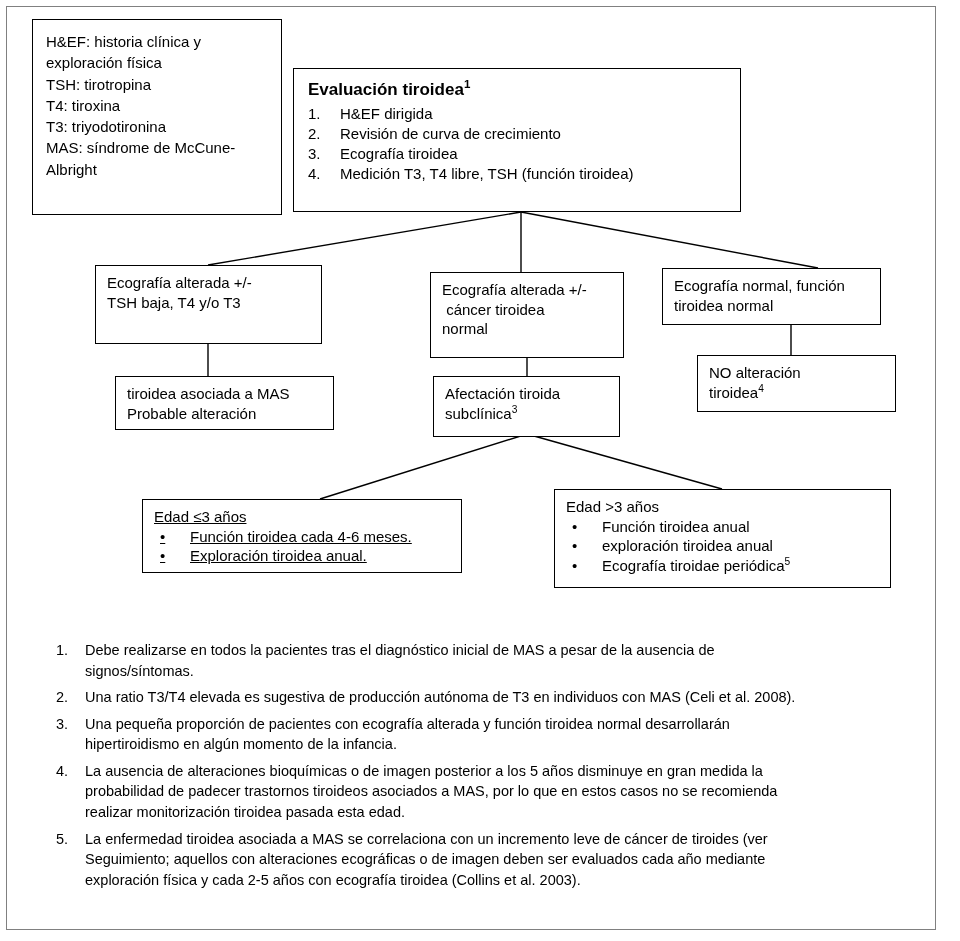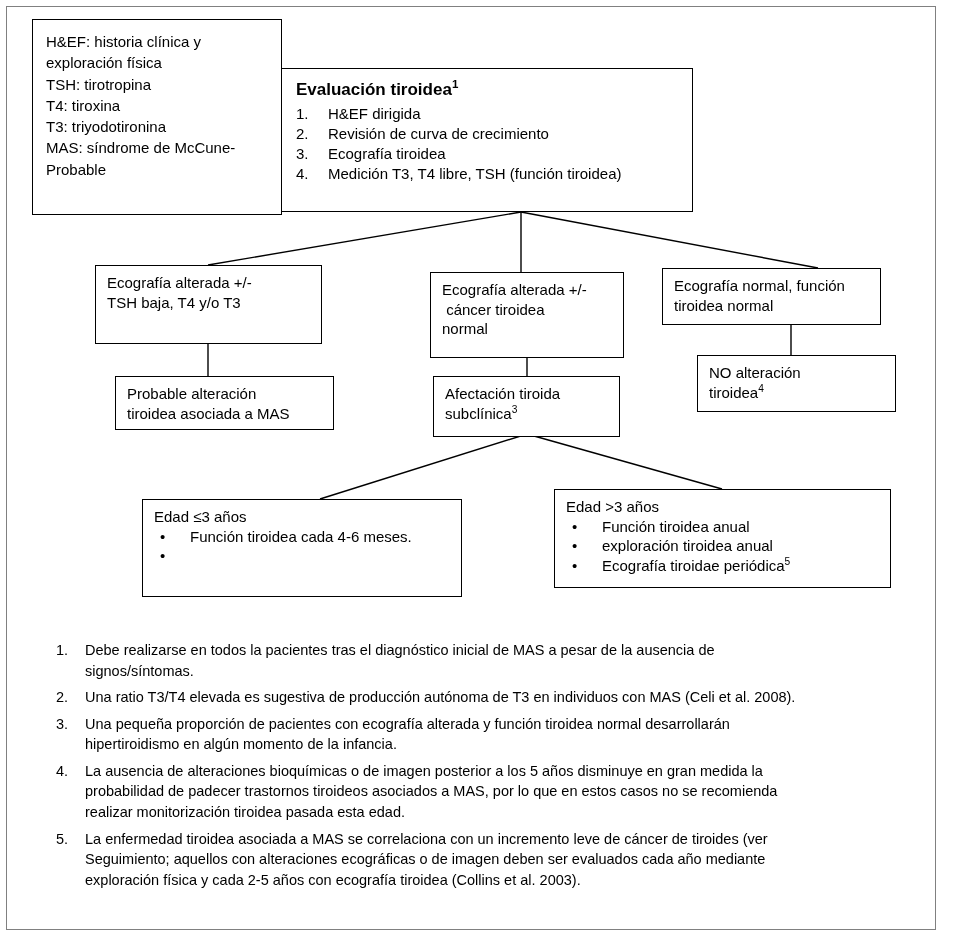--- a/index.html
+++ b/index.html
@@ -63,21 +63,21 @@
 
   
   #legend-box {
     left: 32px; top: 19px; width: 250px; height: 196px;
     padding: 11px 8px 0 13px;
     line-height: 1.42;
   }
 
   
   #eval-box {
-    left: 281px; top: 68px; width: 412px; height: 144px;
+    left: 293px; top: 68px; width: 448px; height: 144px;
     padding: 10px 8px 8px 14px;
   }
   #eval-box .title {
     font-weight: bold;
     font-size: 17px;
     display: block;
     margin-bottom: 3px;
   }
   .olist { list-style: none; margin: 0; padding: 0; }
   .olist li {
@@ -93,21 +93,21 @@
   #branch-mid    { left: 430px; top: 272px; width: 194px; height: 86px; }
   #branch-right  { left: 662px; top: 268px; width: 219px; height: 57px; }
 
   
   #probable-box  { left: 115px; top: 376px; width: 219px; height: 54px; }
   #subclinic-box { left: 433px; top: 376px; width: 187px; height: 61px; }
   #noalt-box     { left: 697px; top: 355px; width: 199px; height: 57px; }
 
   
   #edad-le3 {
-    left: 142px; top: 499px; width: 320px; height: 98px;
+    left: 142px; top: 499px; width: 320px; height: 74px; text-decoration: underline;
   }
   #edad-gt3 {
     left: 554px; top: 489px; width: 337px; height: 99px;
   }
   .blist { list-style: none; margin: 0; padding: 0; }
   .blist li {
     display: flex;
     align-items: flex-start;
     line-height: 1.33;
   }
@@ -158,21 +158,21 @@
     </g>
   </svg>
 
   <div class="node" id="legend-box">
     <span class="line">H&amp;EF: historia clínica y</span>
     <span class="line">exploración física</span>
     <span class="line">TSH: tirotropina</span>
     <span class="line">T4: tiroxina</span>
     <span class="line">T3: triyodotironina</span>
     <span class="line">MAS: síndrome de McCune-</span>
-    <span class="line">Probable</span>
+    <span class="line">Albright</span>
   </div>
 
   <div class="node" id="eval-box">
     <span class="title"><span>Evaluación tiroidea</span><sup>1</sup></span>
     <ul class="olist">
       <li>
         <span class="num">1.</span>
         <span class="txt">H&amp;EF dirigida</span>
       </li>
       <li>
@@ -200,22 +200,22 @@
     <span class="line"> cáncer tiroidea</span>
     <span class="line">normal</span>
   </div>
 
   <div class="node" id="branch-right">
     <span class="line">Ecografía normal, función</span>
     <span class="line">tiroidea normal</span>
   </div>
 
   <div class="node" id="probable-box">
+    <span class="line">tiroidea asociada a MAS</span>
     <span class="line">Probable alteración</span>
-    <span class="line">tiroidea asociada a MAS</span>
   </div>
 
   <div class="node" id="subclinic-box">
     <span class="line">Afectación tiroida</span>
     <span class="line"><span>subclínica</span><sup>3</sup></span>
   </div>
 
   <div class="node" id="noalt-box">
     <span class="line">NO alteración</span>
     <span class="line"><span>tiroidea</span><sup>4</sup></span>
@@ -223,20 +223,21 @@
 
   <div class="node" id="edad-le3">
     <span class="line">Edad ≤3 años</span>
     <ul class="blist">
       <li>
         <span class="bullet">•</span>
         <span class="btxt">Función tiroidea cada 4-6 meses.</span>
       </li>
       <li>
         <span class="bullet">•</span>
+        <span class="btxt">Exploración tiroidea anual.</span>
       </li>
     </ul>
   </div>
 
   <div class="node" id="edad-gt3">
     <span class="line">Edad &gt;3 años</span>
     <ul class="blist">
       <li>
         <span class="bullet">•</span>
         <span class="btxt">Función tiroidea anual</span>

